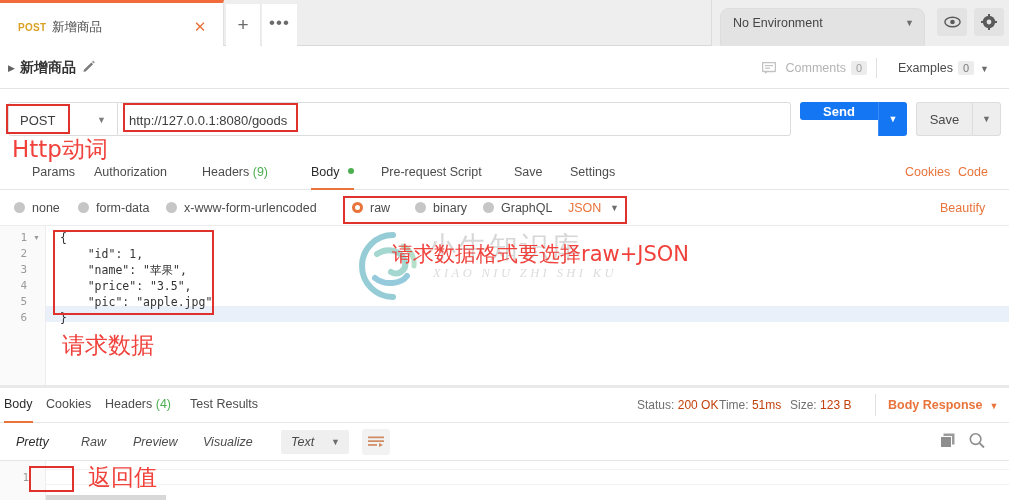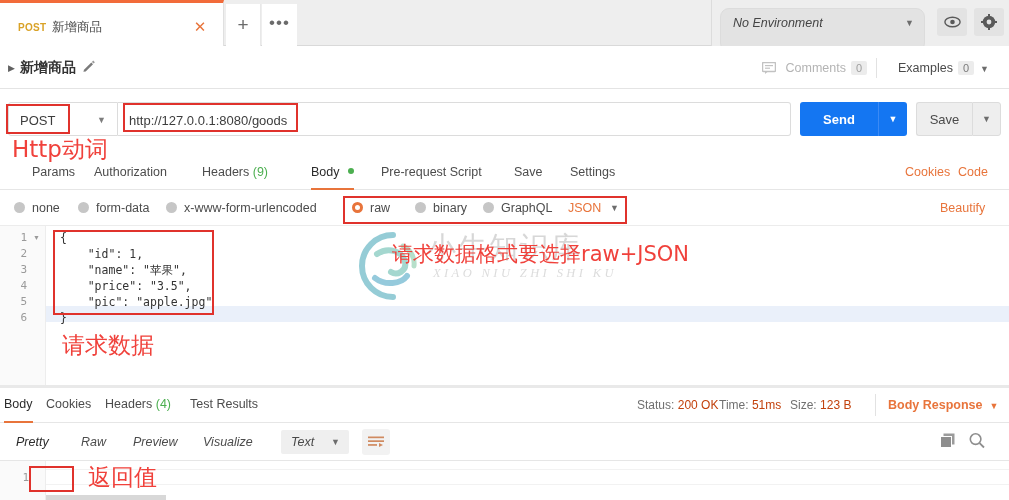--- a/index.html
+++ b/index.html
@@ -48,21 +48,20 @@
     background: #fff; cursor: pointer; letter-spacing: 1px;
   }
   .tabbar-right {
     position: absolute; left: 711px; top: 0; width: 298px; height: 46px;
     border-left: 1px solid #dcdcdc; background: #eeeeee;
   }
   .env-select {
     position: absolute; left: 8px; top: 8px; width: 205px; height: 44px;
     background: #e3e3e3; border: 1px solid #dcdcdc; border-radius: 9px;
     cursor: pointer;
-    font-style: italic;
   }
   .env-select .label {
     position: absolute; left: 12px; top: 14px; transform: translateY(-50%);
     font-size: 12.5px; color: #454545;
   }
   .env-select .caret {
     position: absolute; right: 10px; top: 14px; transform: translateY(-50%);
     color: #6d6d6d; font-size: 9px;
   }
   .icon-btn {
@@ -130,21 +129,21 @@
   .url-input {
     position: absolute; left: 118px; top: 13px; width: 673px; height: 34px;
     background: #fff; border: 1px solid #dcdcdc; border-left: none;
     border-radius: 0 3px 3px 0;
   }
   .url-input .val {
     position: absolute; left: 11px; top: 17px; transform: translateY(-50%);
     font-size: 13px; color: #3d3d3d;
   }
   .send-btn {
-    position: absolute; left: 800px; top: 13px; width: 78px; height: 34px;
+    position: absolute; left: 800px; top: 13px; width: 78px; height: 18px;
     background: #1476f2; border-radius: 3px 0 0 3px; cursor: pointer;
     color: #fff; font-weight: bold; font-size: 13px;
     display: flex; align-items: center; justify-content: center;
   }
   .send-caret {
     position: absolute; left: 878px; top: 13px; width: 29px; height: 34px;
     background: #1476f2; border-radius: 0 3px 3px 0; cursor: pointer;
     color: #fff; font-size: 9px;
     display: flex; align-items: center; justify-content: center;
     border-left: 1px solid #3b8af5;

